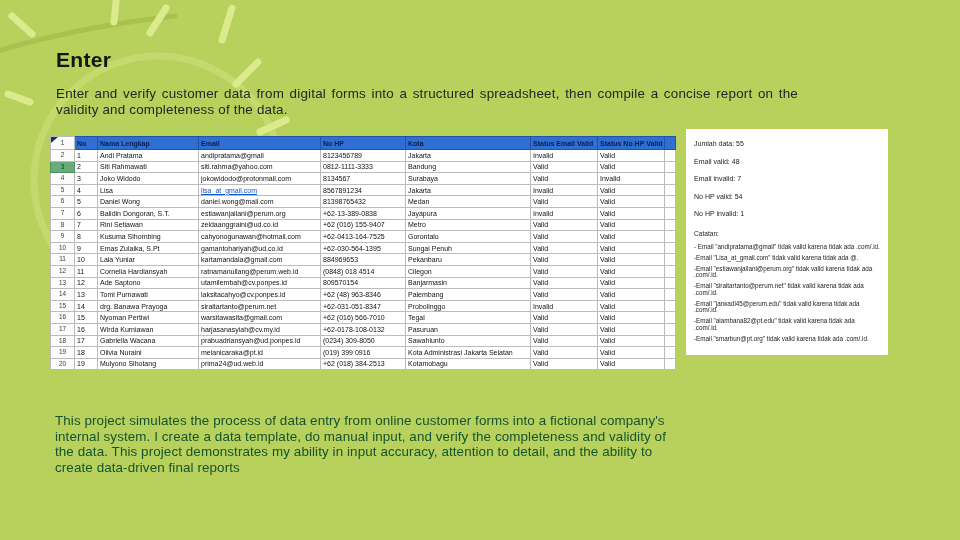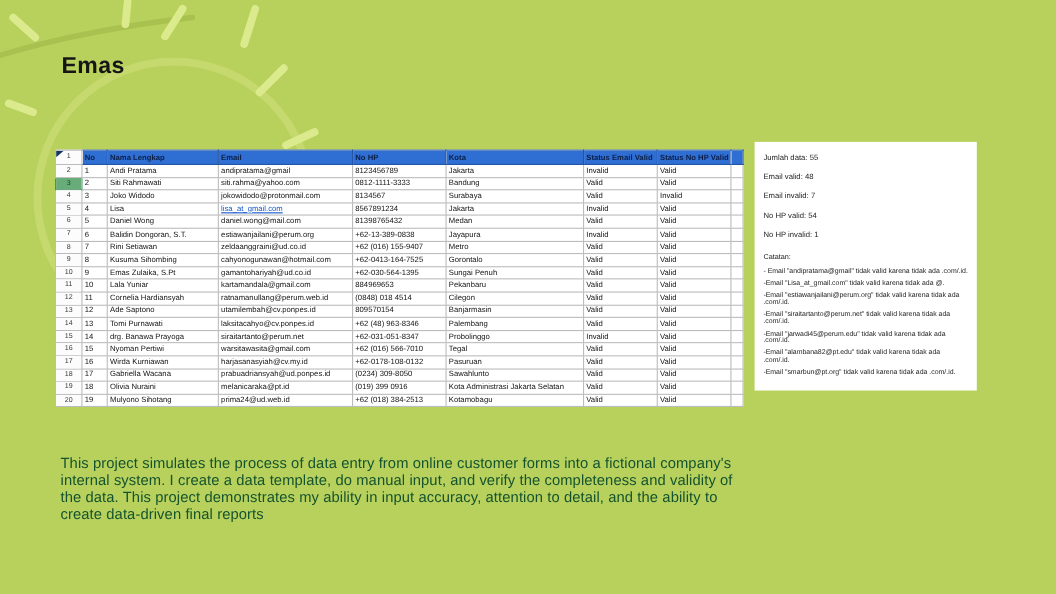--- a/index.html
+++ b/index.html
@@ -67,22 +67,23 @@
       <line x1="286" y1="120" x2="260" y2="132"></line>
       <line x1="8" y1="94" x2="30" y2="102"></line>
     </g>
     <g stroke="#d6e383" stroke-width="5" stroke-linecap="round" fill="none">
       <path d="M 90 258 c -14 -34 26 -48 24 -16 c -2 26 -24 34 -12 50"></path>
       <path d="M 128 258 c -14 -34 26 -48 24 -16 c -2 26 -24 34 -12 50"></path>
       <path d="M 92 300 q 28 12 58 2"></path>
     </g>
   </svg>
 
-  <h1 class="task-title">Emas</h1>
-
+  <h1 class="task-title">Enter</h1>
+
+  <p class="task-desc">Enter and verify customer data from digital forms into a structured spreadsheet, then compile a concise report on the validity and completeness of the data.</p>
 
   <div class="sheet">
     <table>
       <colgroup>
         <col style="width:24px">
           <col style="width:23px">
           <col style="width:101px">
         <col style="width:122px">
           <col style="width:85px">
           <col style="width:125px">

